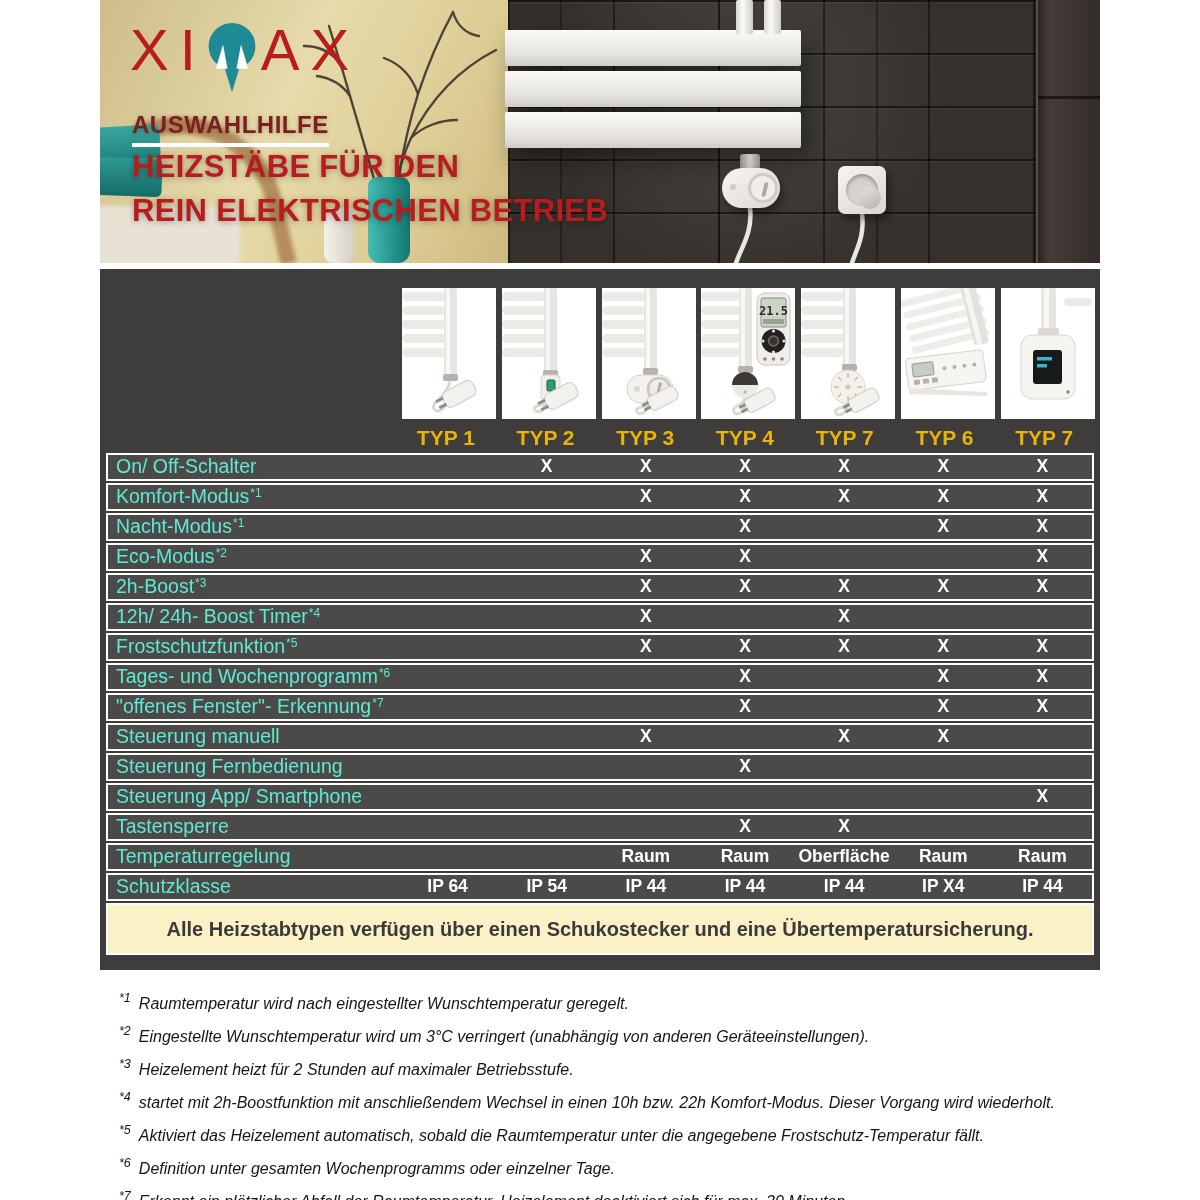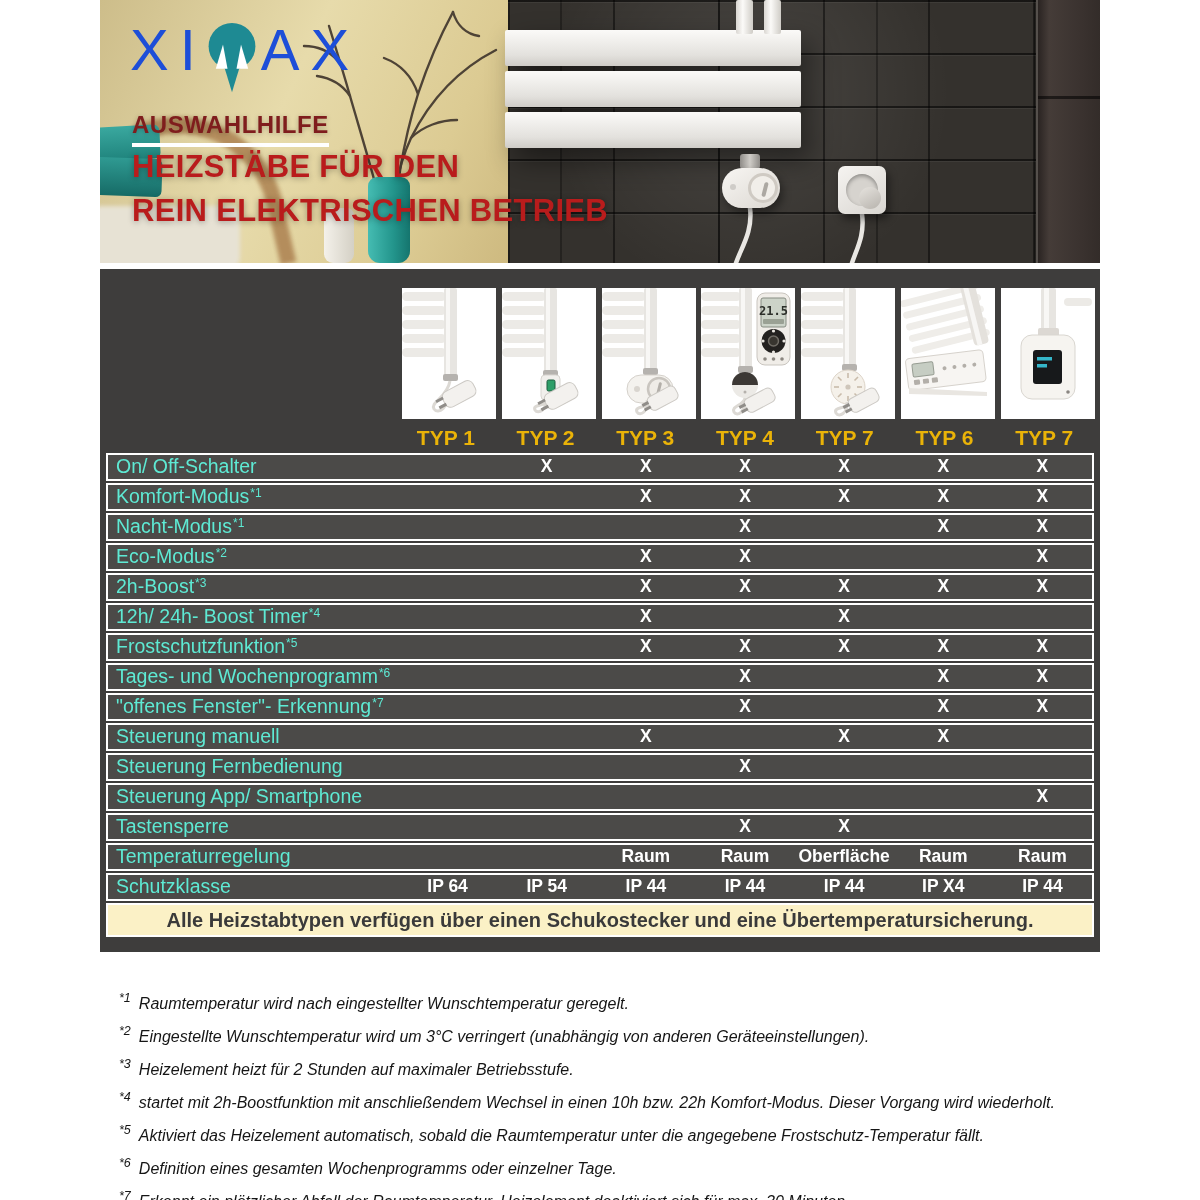--- a/index.html
+++ b/index.html
@@ -50,41 +50,41 @@
   .h-towel{position:absolute;border-radius:6px;}
   .h-chair{position:absolute;left:-34px;top:118px;width:214px;height:170px;border:16px solid #b28a59;
      border-bottom:none;border-radius:110px 110px 0 0;transform:rotate(-13deg);filter:blur(2px);opacity:.95;}
   .h-cushion{position:absolute;left:-10px;top:206px;width:150px;height:62px;background:#e7e2d4;border-radius:10px;filter:blur(2px);}
   .h-vase-teal{position:absolute;left:268px;top:177px;width:42px;height:86px;border-radius:9px 9px 12px 12px;
      background:linear-gradient(to right,#45bcb2,#23958c 60%,#15756e);}
   .h-vase-white{position:absolute;left:224px;top:208px;width:30px;height:55px;border-radius:7px 7px 9px 9px;
      background:linear-gradient(to right,#f4f1ea,#d4d0c5);}
   .h-scene-svg{position:absolute;left:0;top:0;pointer-events:none;}
 
-  .logo{position:absolute;left:30px;top:20px;display:flex;align-items:flex-start;color:#1d4ed8;
+  .logo{position:absolute;left:30px;top:20px;display:flex;align-items:flex-start;color:#b91c1c;
      font-size:58px;font-weight:400;letter-spacing:11px;line-height:1.05;}
   .logo svg{margin:0 2px 0 -2px;}
   .eyebrow{position:absolute;left:32px;top:111px;color:#7f1d1d;font-size:24px;font-weight:bold;
      letter-spacing:.5px;padding-bottom:4px;border-bottom:4px solid #fff;text-shadow:0 1px 5px rgba(0,0,0,.25);}
   .title{position:absolute;left:32px;top:145px;color:#b91c1c;font-size:31px;font-weight:bold;
      line-height:44px;letter-spacing:.3px;text-shadow:0 1px 6px rgba(0,0,0,.35);}
 
   
   .panel{position:absolute;left:100px;top:269px;width:1000px;background:var(--panel-bg);padding:19px 6px 15px;}
   .pgrid{display:grid;grid-template-columns:290px repeat(7,1fr);}
   .product-cell{display:flex;justify-content:center;align-items:flex-start;}
   .product-box{width:87px;height:131px;background:#fff;}
   .typ-row{margin-top:5px;margin-bottom:2px;}
   .typ-label{text-align:center;color:#eab308;font-weight:bold;font-size:21px;line-height:27px;}
   .feature-row{display:grid;grid-template-columns:290px repeat(7,1fr);align-items:center;
      background:var(--row-bg);border:2px solid #fff;height:28px;margin-bottom:2px;}
   .row-label{color:#5eead4;font-size:19.5px;padding-left:8px;white-space:nowrap;line-height:1;}
   .row-label sup{font-size:12px;vertical-align:6px;margin-left:1px;}
   .cell{text-align:center;color:#fff;font-weight:bold;font-size:17.5px;line-height:1;}
-  .note-bar{margin-top:1px;border:2px solid #fff;background:var(--note-bg);height:34px;
+  .note-bar{margin-top:1px;border:2px solid #fff;background:var(--note-bg);height:52px;
      display:flex;align-items:center;justify-content:center;color:var(--note-text);
      font-weight:bold;font-size:20px;}
 
   
   .footnotes{position:absolute;left:119px;top:988px;width:990px;font-style:italic;color:#151515;font-size:16px;}
   .fn-item{margin-bottom:7px;line-height:20px;}
   .fn-marker{font-size:12.5px;vertical-align:7px;margin-right:8px;}
 </style>
 </head>
 <body>
@@ -546,18 +546,18 @@
     <div class="fn-item">
     <span class="fn-marker">*3</span><span class="fn-text">Heizelement heizt für 2 Stunden auf maximaler Betriebsstufe.</span>
   </div>
     <div class="fn-item">
     <span class="fn-marker">*4</span><span class="fn-text">startet mit 2h-Boostfunktion mit anschließendem Wechsel in einen 10h bzw. 22h Komfort-Modus. Dieser Vorgang wird wiederholt.</span>
   </div>
     <div class="fn-item">
     <span class="fn-marker">*5</span><span class="fn-text">Aktiviert das Heizelement automatisch, sobald die Raumtemperatur unter die angegebene Frostschutz-Temperatur fällt.</span>
   </div>
     <div class="fn-item">
-    <span class="fn-marker">*6</span><span class="fn-text">Definition eines gesamten Wochenprogramms oder einzelner Tage.</span>
+    <span class="fn-marker">*6</span><span class="fn-text">Definition unter gesamten Wochenprogramms oder einzelner Tage.</span>
   </div>
     <div class="fn-item">
     <span class="fn-marker">*7</span><span class="fn-text">Erkennt ein plötzlicher Abfall der Raumtemperatur, Heizelement deaktiviert sich für max. 30 Minuten.</span>
   </div>
   </div>
 
 </body></html>

